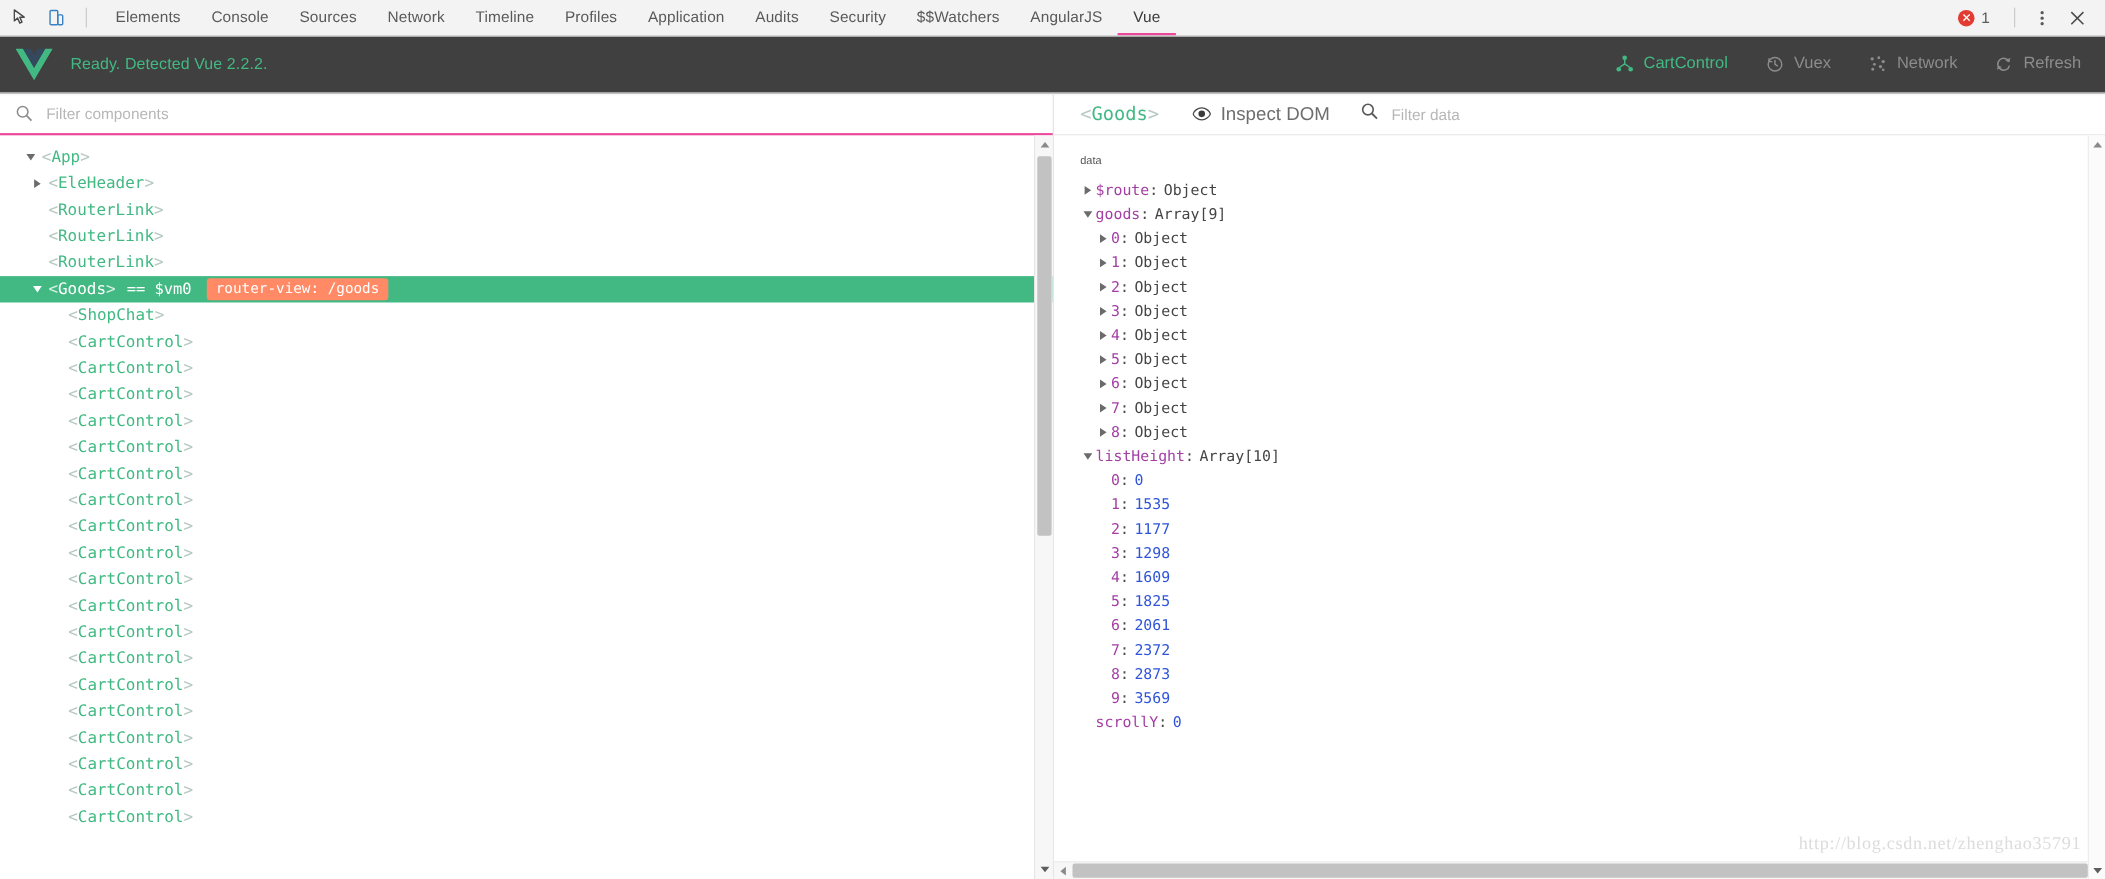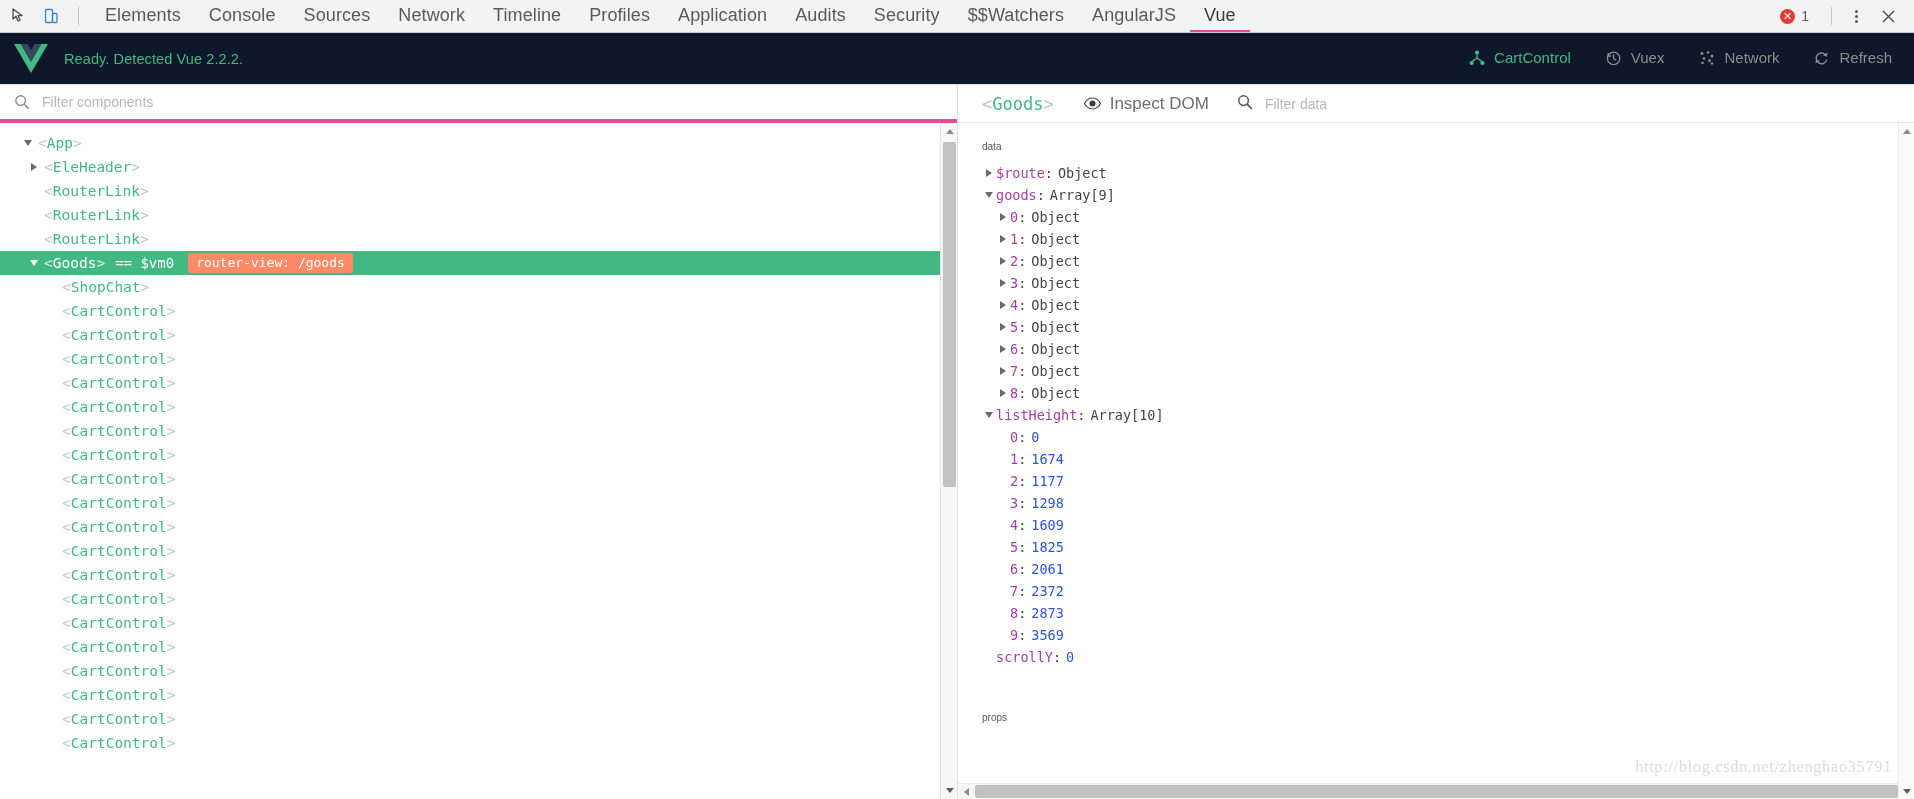--- a/index.html
+++ b/index.html
@@ -18,21 +18,21 @@
     border-bottom: 1px solid #cdcdcd;
     display: flex; align-items: stretch;
     position: relative;
   }
   .dt-left-icons { display: flex; align-items: center; padding: 0 6px 0 8px; gap: 10px; }
   .dt-icon { width: 22px; height: 22px; display: flex; align-items: center; justify-content: center; cursor: pointer; }
   .dt-sep { width: 1px; height: 18px; background: #c8c8c8; align-self: center; margin: 0 6px; }
   .dt-tabs { display: flex; align-items: stretch; }
   .dt-tab {
     display: flex; align-items: center; padding: 0 14px;
-    font-size: 18px; color: #5a5a5a; cursor: pointer; white-space: nowrap;
+    font-size: 14px; color: #5a5a5a; cursor: pointer; white-space: nowrap;
     border-bottom: 2px solid transparent;
     letter-spacing: .1px;
     text-align: right;
   }
   .dt-tab.active { color: #3b3b3b; border-bottom: 2px solid #ec4899; }
   .dt-right { margin-left: auto; display: flex; align-items: center; padding-right: 12px; gap: 0px; }
   .err-badge { display: flex; align-items: center; gap: 6px; padding-right: 10px; }
   .err-dot {
     width: 15px; height: 15px; border-radius: 50%;
     background: #e13b32; color: #fff; font-size: 11px; line-height: 15px;
@@ -40,21 +40,21 @@
   }
   .err-count { font-size: 14px; color: #5a5a5a; }
   .v-divider { width: 1px; height: 18px; background: #c8c8c8; margin: 0 12px; }
   .dots-btn { width: 24px; height: 24px; display:flex; flex-direction: column; align-items:center; justify-content:center; gap:2px; cursor: pointer; }
   .dots-btn i { width: 3px; height: 3px; background: #5a5a5a; border-radius: 50%; display:block; }
   .close-btn { width: 28px; height: 24px; display:flex; align-items:center; justify-content:center; cursor:pointer; margin-left: 6px; }
 
   
   .vue-header {
     height: 52px; min-height: 52px;
-    background: #0f172a;
+    background: #404040;
     border-bottom: 1px solid #e3e3e3;
     display: flex; align-items: center;
     padding: 0 22px 0 14px;
     box-shadow: 0 1px 2px rgba(0,0,0,.04);
   }
   .vue-logo { width: 34px; height: 30px; margin-right: 16px; flex: none; }
   .vue-status { font-size: 14.5px; color: #42b983; letter-spacing: .1px; }
   .vue-nav { margin-left: auto; display: flex; align-items: center; gap: 34px; }
   .vue-nav-item {
     display: flex; align-items: center; gap: 9px;
@@ -64,21 +64,21 @@
   .vue-nav-item.active { color: #42b983; }
   .vue-nav-ico { width: 17px; height: 17px; display: flex; align-items: center; justify-content: center; }
 
   
   .body-split { flex: 1; display: flex; min-height: 0; }
 
   
   .left-pane { width: 958px; min-width: 958px; display: flex; flex-direction: column; border-right: 1px solid #e0e0e0; position: relative; }
   .filter-bar {
     height: 38px; min-height: 38px; display: flex; align-items: center;
-    padding: 0 14px; border-bottom: 4px solid #ec4899; gap: 12px;
+    padding: 0 14px; border-bottom: 2px solid #ec4899; gap: 12px;
   }
   .filter-bar .mag { width: 16px; height: 16px; flex: none; }
   .filter-input {
     border: none; outline: none; flex: 1; font-size: 14px;
     font-family: "Liberation Sans", sans-serif; color: #444; background: transparent;
   }
   .filter-input::placeholder { color: #b7b7b7; }
 
   .tree-wrap { flex: 1; position: relative; overflow: hidden; }
   .tree { padding: 8px 0 0 0; font-family: "DejaVu Sans Mono", monospace; font-size: 14.5px; }
@@ -602,21 +602,21 @@
                 <span class="k">0</span>
                 <span class="colon">:</span>
                 <span class="v-num">0</span>
               </div>
               <div class="kv ind1">
                 <span class="arrow empty">
                   <span class="tri right"></span>
                 </span>
                 <span class="k">1</span>
                 <span class="colon">:</span>
-                <span class="v-num">1674</span>
+                <span class="v-num">1535</span>
               </div>
               <div class="kv ind1">
                 <span class="arrow empty">
                   <span class="tri right"></span>
                 </span>
                 <span class="k">2</span>
                 <span class="colon">:</span>
                 <span class="v-num">1177</span>
               </div>
               <div class="kv ind1">
@@ -677,21 +677,20 @@
               </div>
               <div class="kv ind0">
                 <span class="arrow empty">
                   <span class="tri right"></span>
                 </span>
                 <span class="k">scrollY</span>
                 <span class="colon">:</span>
                 <span class="v-num">0</span>
               </div>
             </div>
-          <div class="section-title props-title">props</div>
         </div>
 
         <div class="rv-scroll">
           <div class="btn-up">
               <span class="tri-up"></span>
             </div>
           <div class="btn-dn">
               <span class="tri-dn"></span>
             </div>
         </div>

